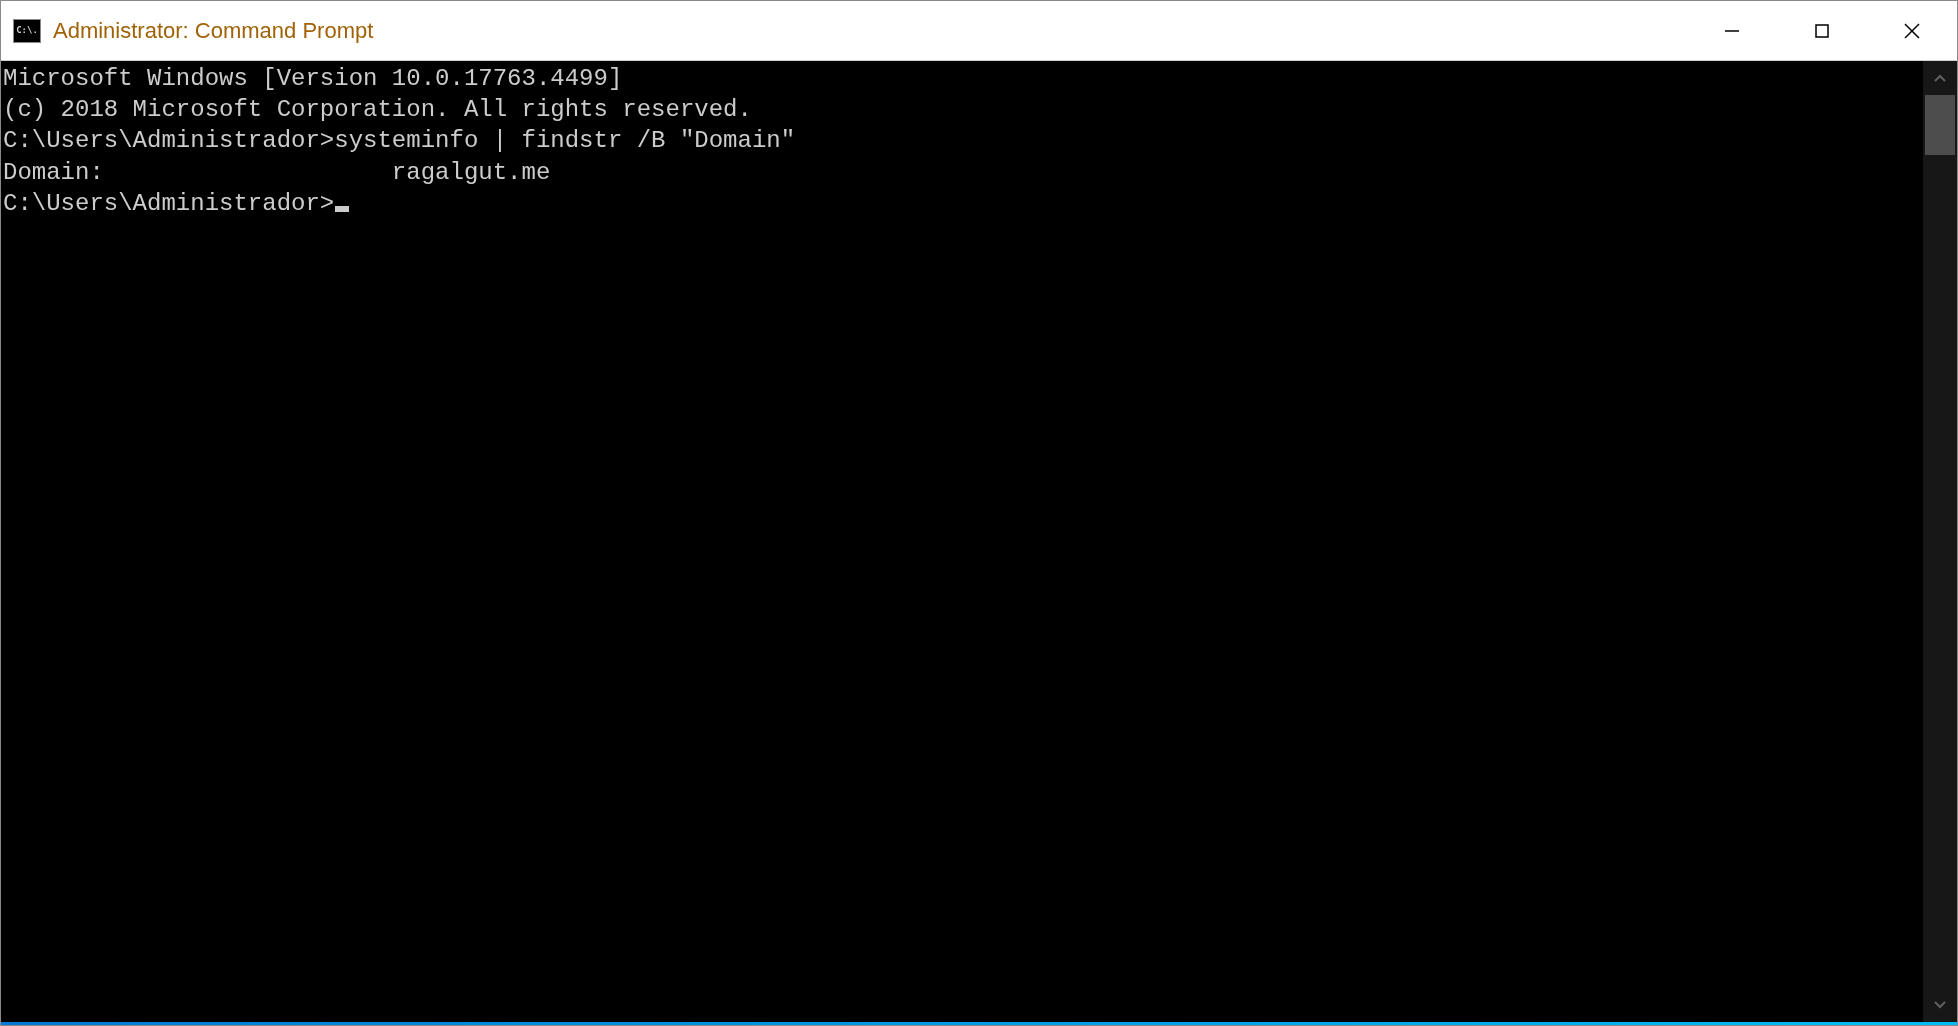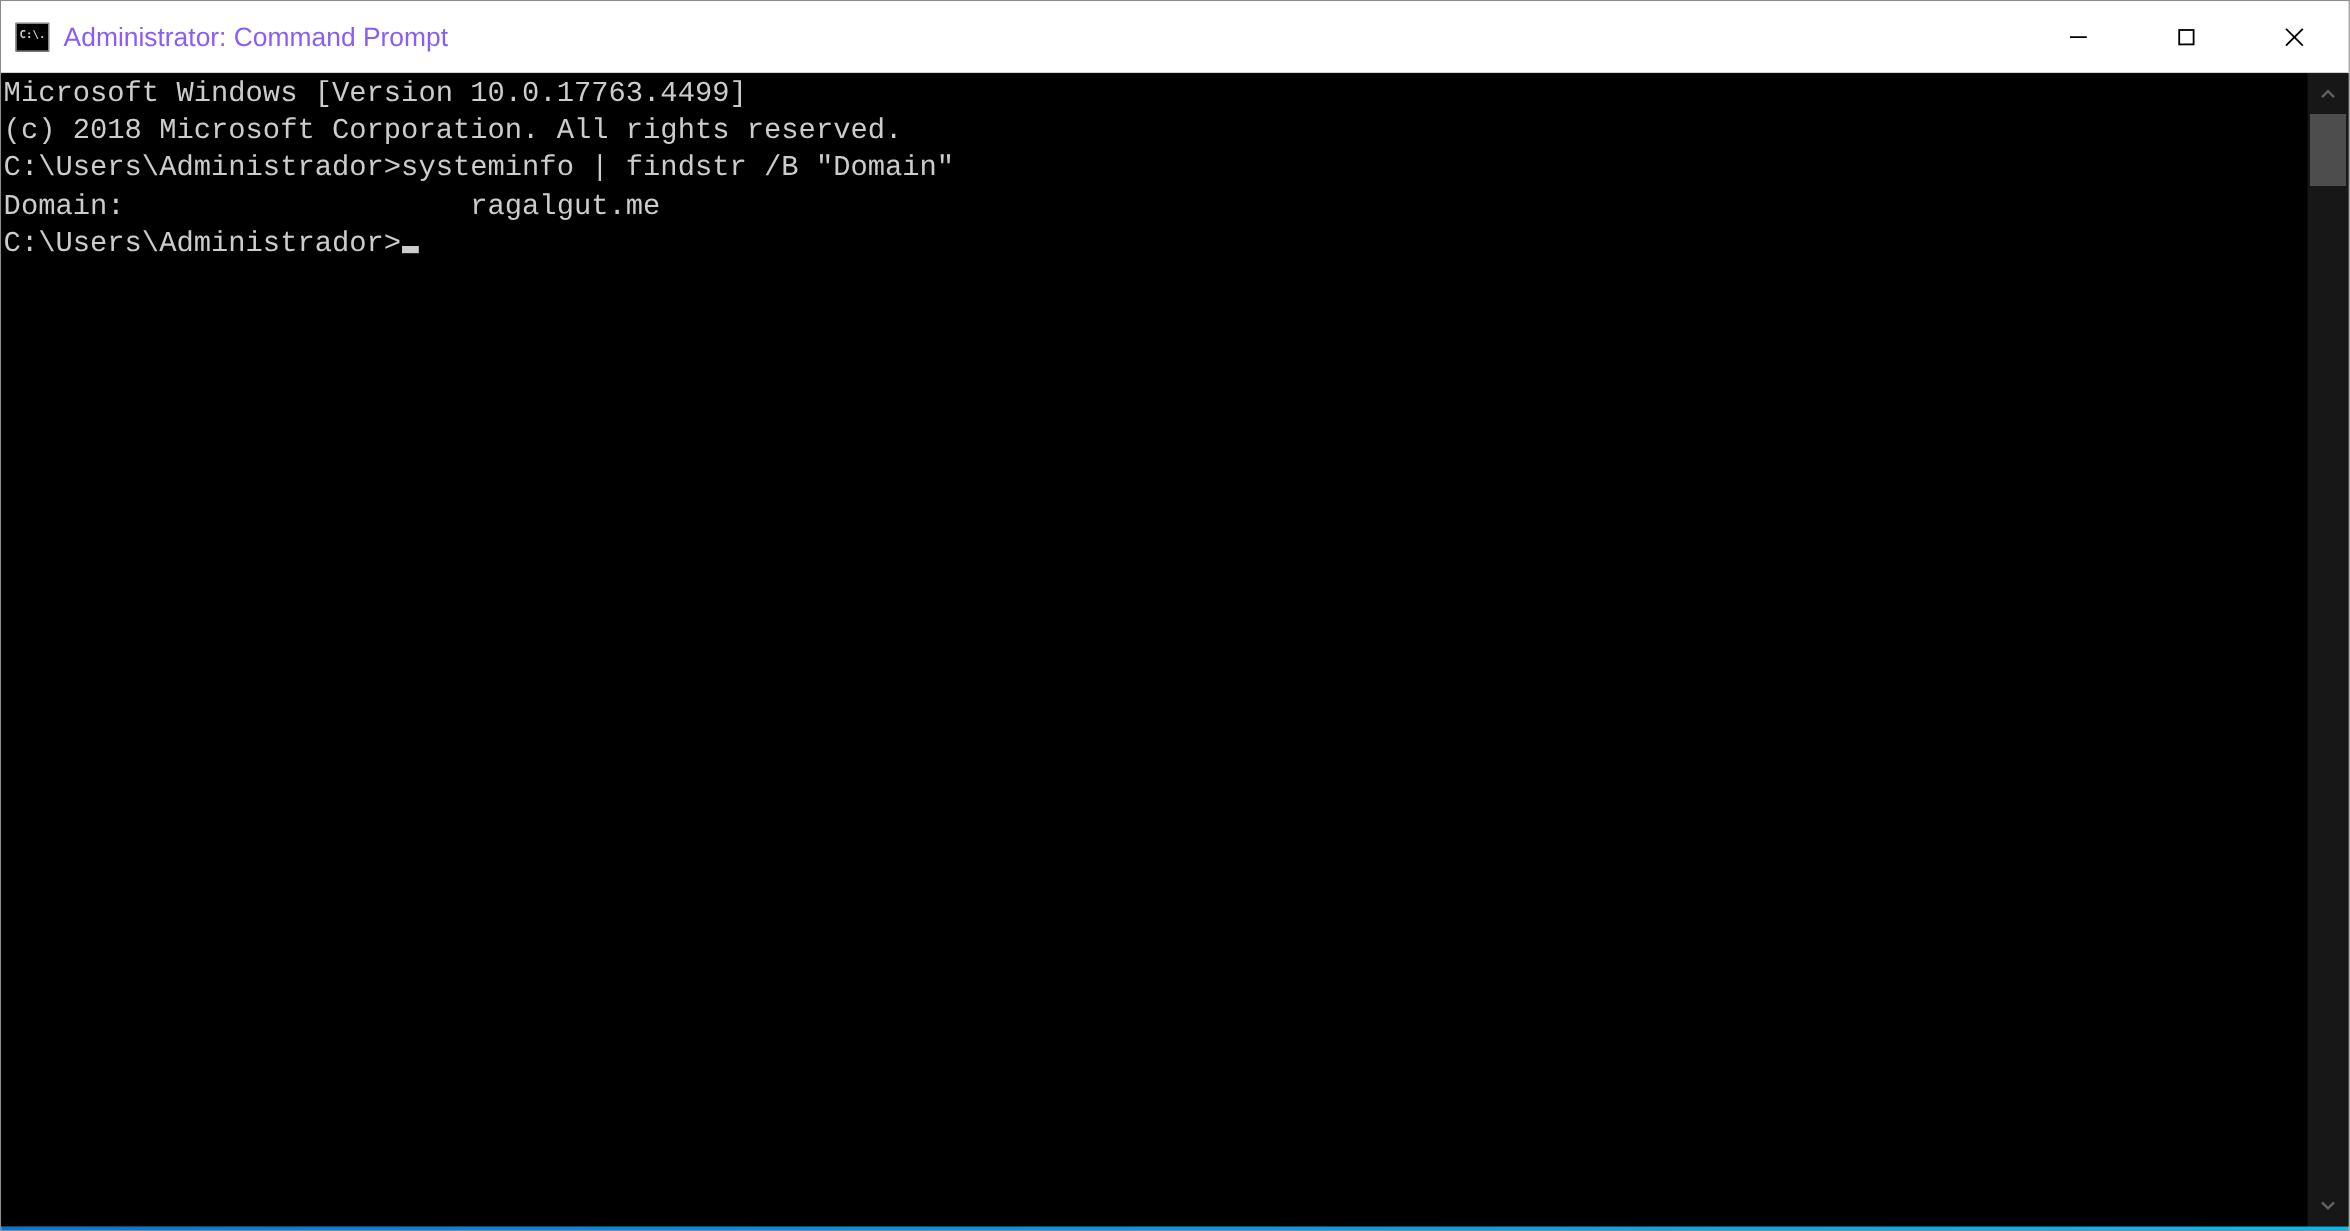--- a/index.html
+++ b/index.html
@@ -48,21 +48,21 @@
     }
     .app-icon-text {
       color: #ccc;
       font-size: 9px;
       font-family: Consolas, monospace;
       font-weight: bold;
       line-height: 1;
     }
     .title-text {
       font-size: 22px;
-      color: #8b5cf6;
+      color: #a16207;
     }
     .window-controls {
       display: flex;
       height: 100%;
     }
     .win-ctrl {
       width: 90px;
       height: 100%;
       display: flex;
       align-items: center;

